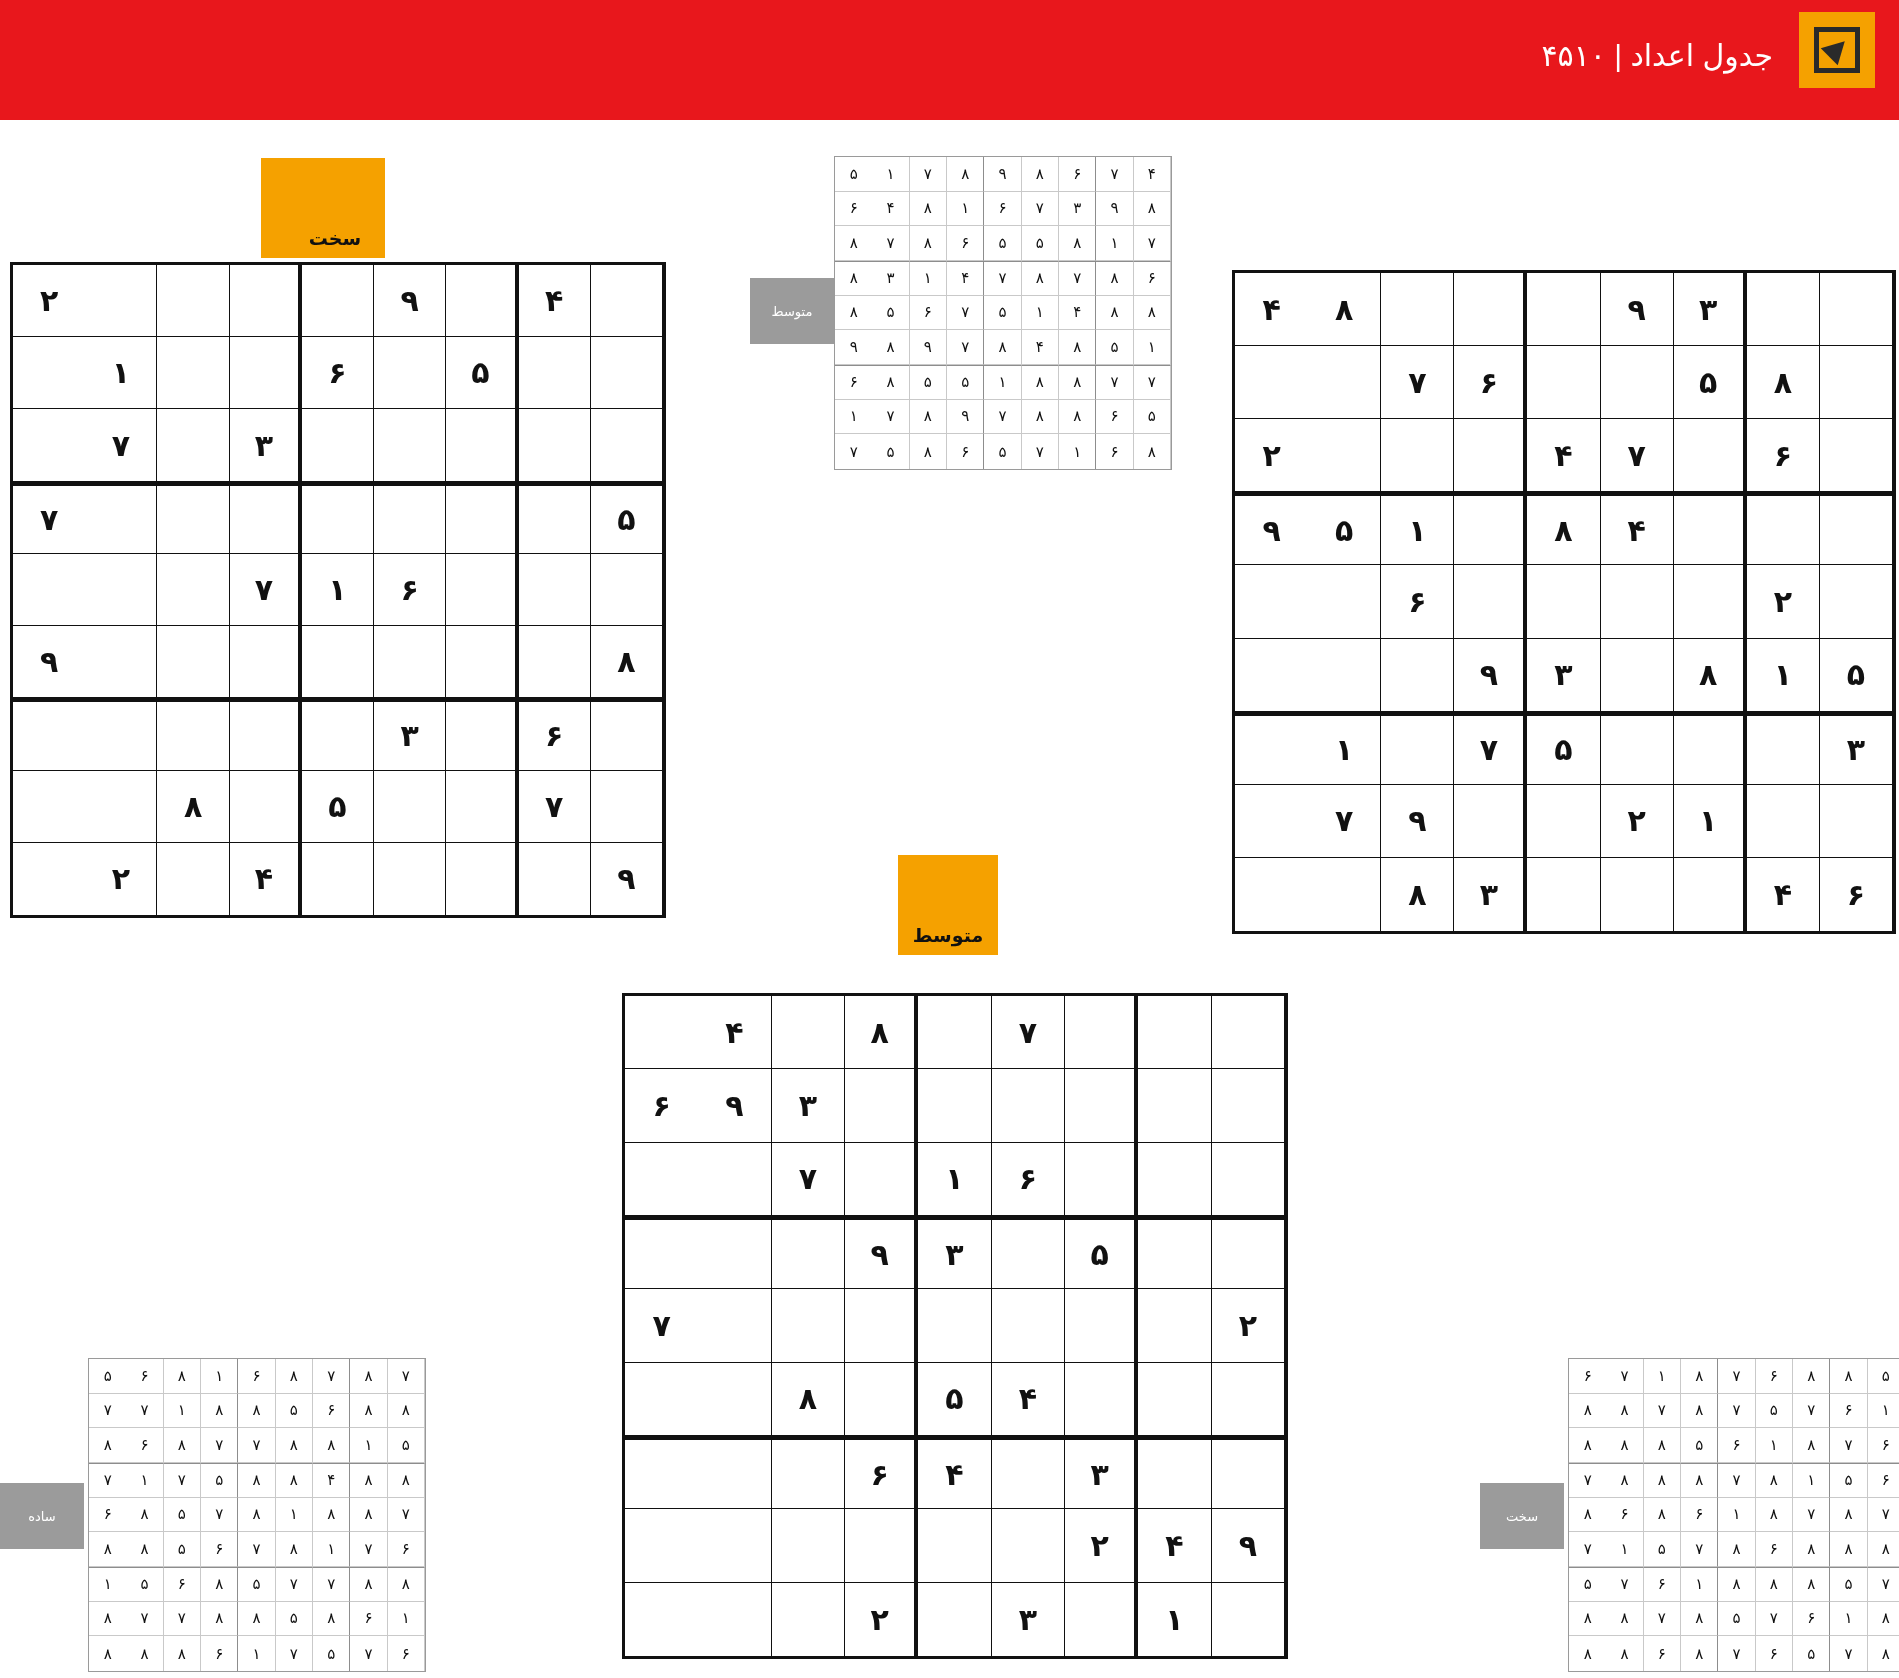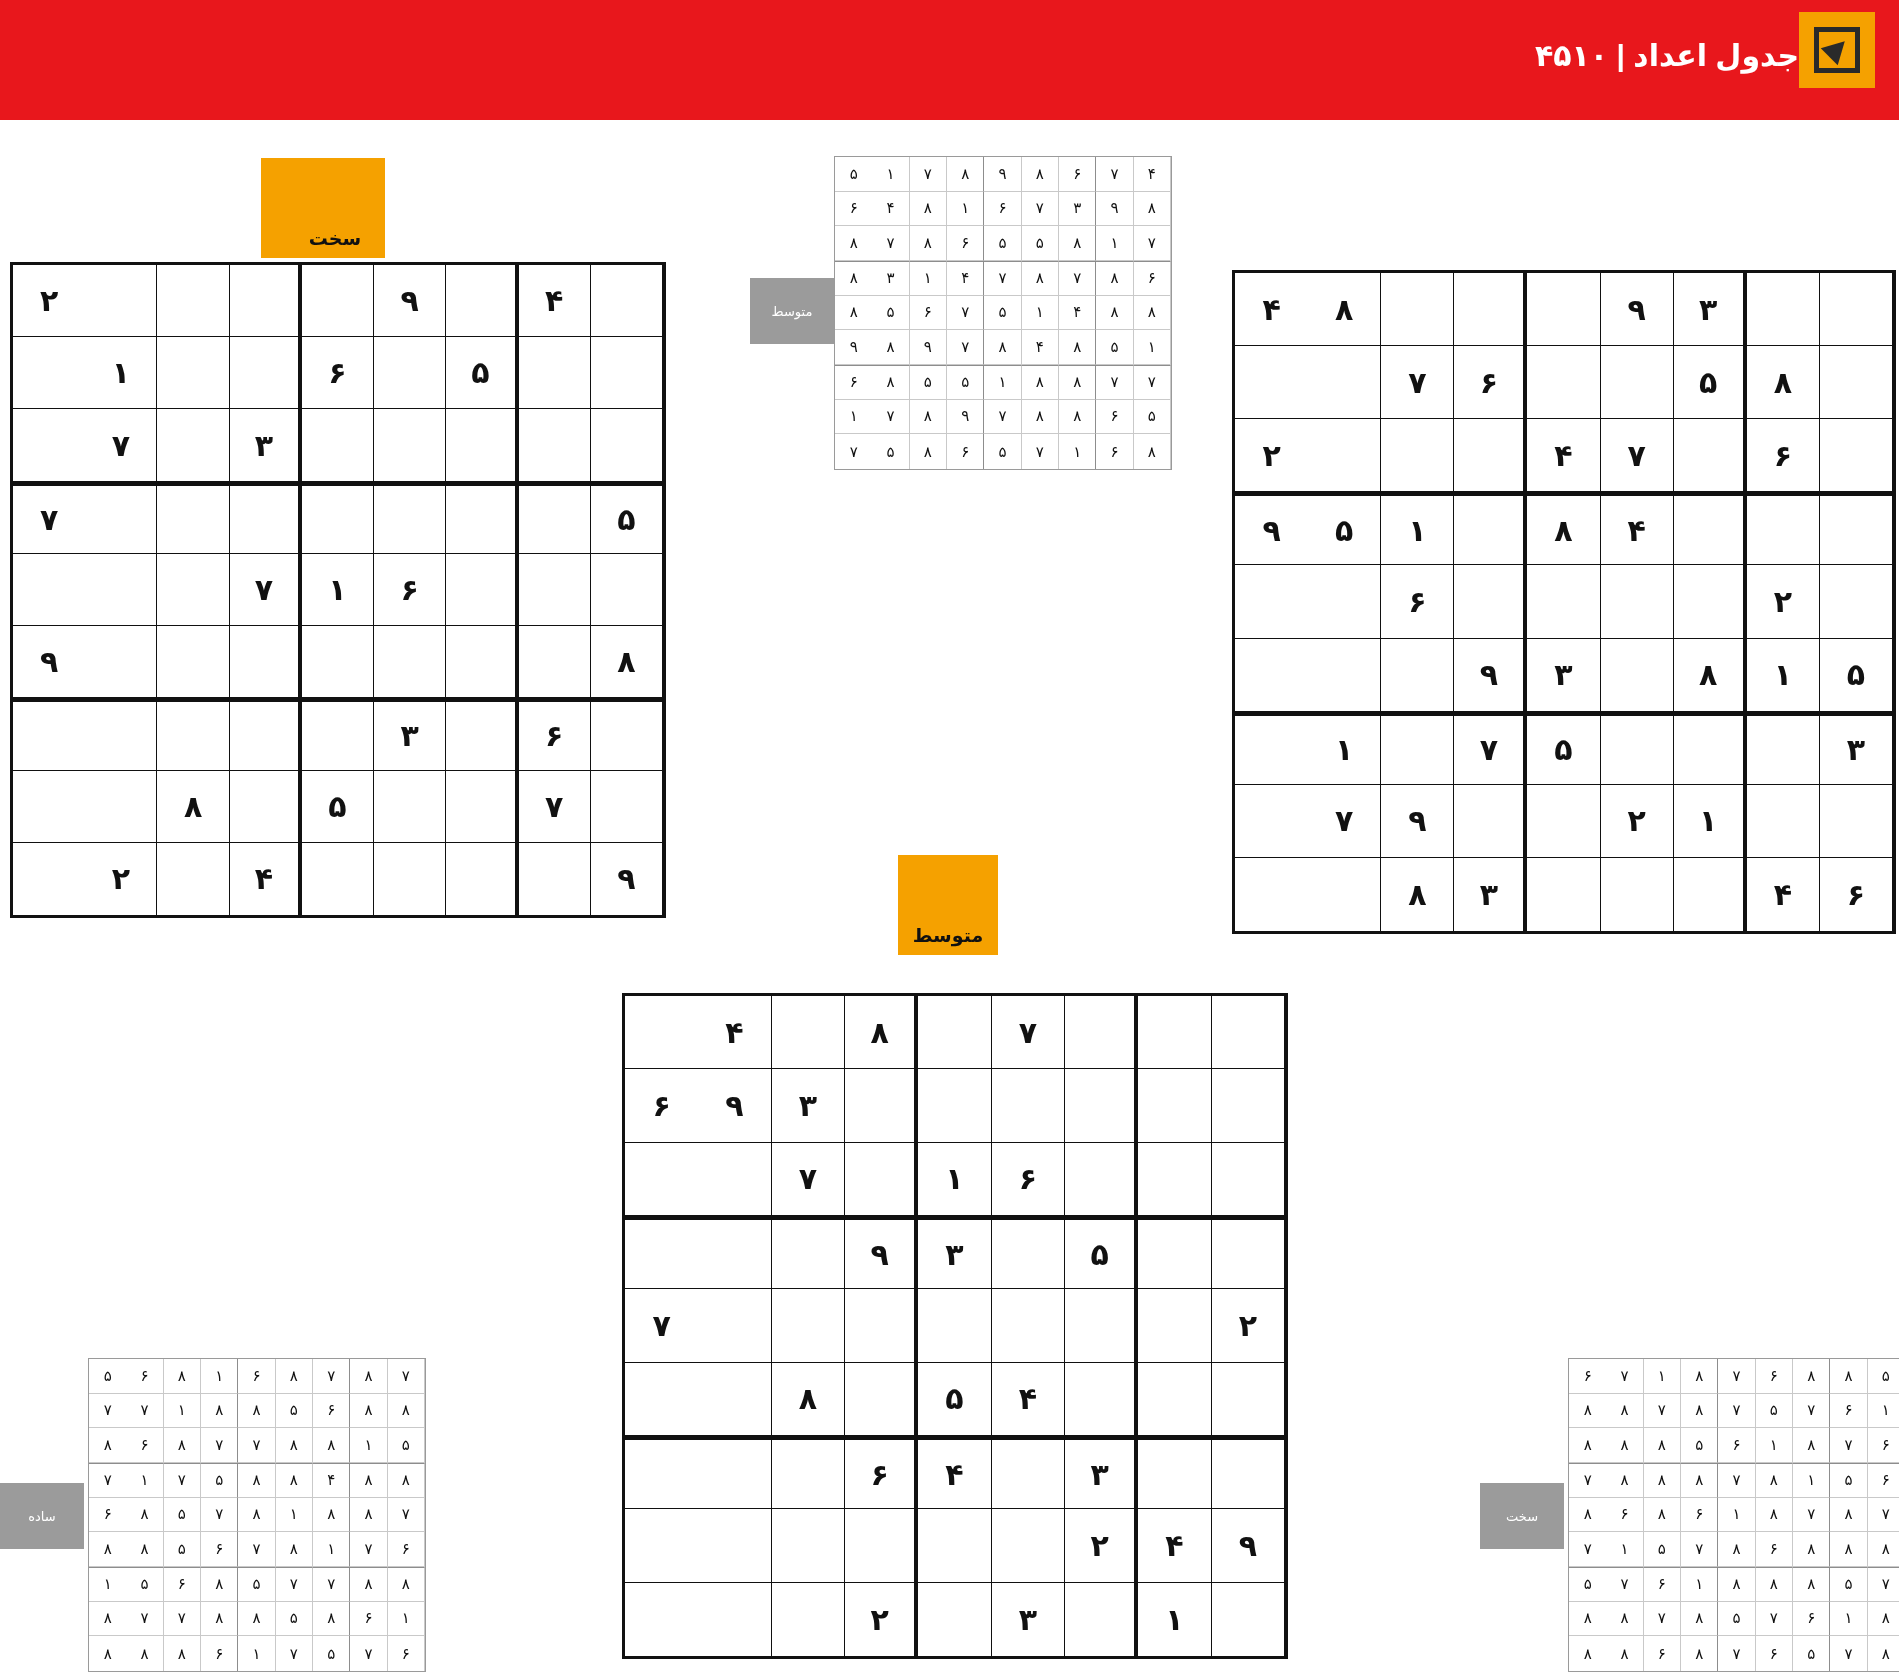--- a/index.html
+++ b/index.html
@@ -8,22 +8,22 @@
     font-family:"Liberation Sans","DejaVu Sans",sans-serif;
     overflow:hidden;
   }
 
   
   .header{
     position:absolute;left:0;top:0;width:1899px;height:120px;
     background:#e8171c;
   }
   .header-title{
-    position:absolute;right:100px;top:38px;
-    color:#ffffff;font-size:30px;font-weight:bold;direction:rtl;
+    position:absolute;right:126px;top:38px;
+    color:#ffffff;font-size:30px;font-weight:normal;direction:rtl;
     white-space:nowrap;
   }
   .logo-box{
     position:absolute;right:24px;top:12px;width:76px;height:76px;
     background:#f5a100;display:flex;align-items:center;justify-content:center;
   }
   .logo-glyph{
     width:46px;height:46px;border:5px solid #2a2a2a;position:relative;box-sizing:border-box;
   }
   .logo-glyph:after{

